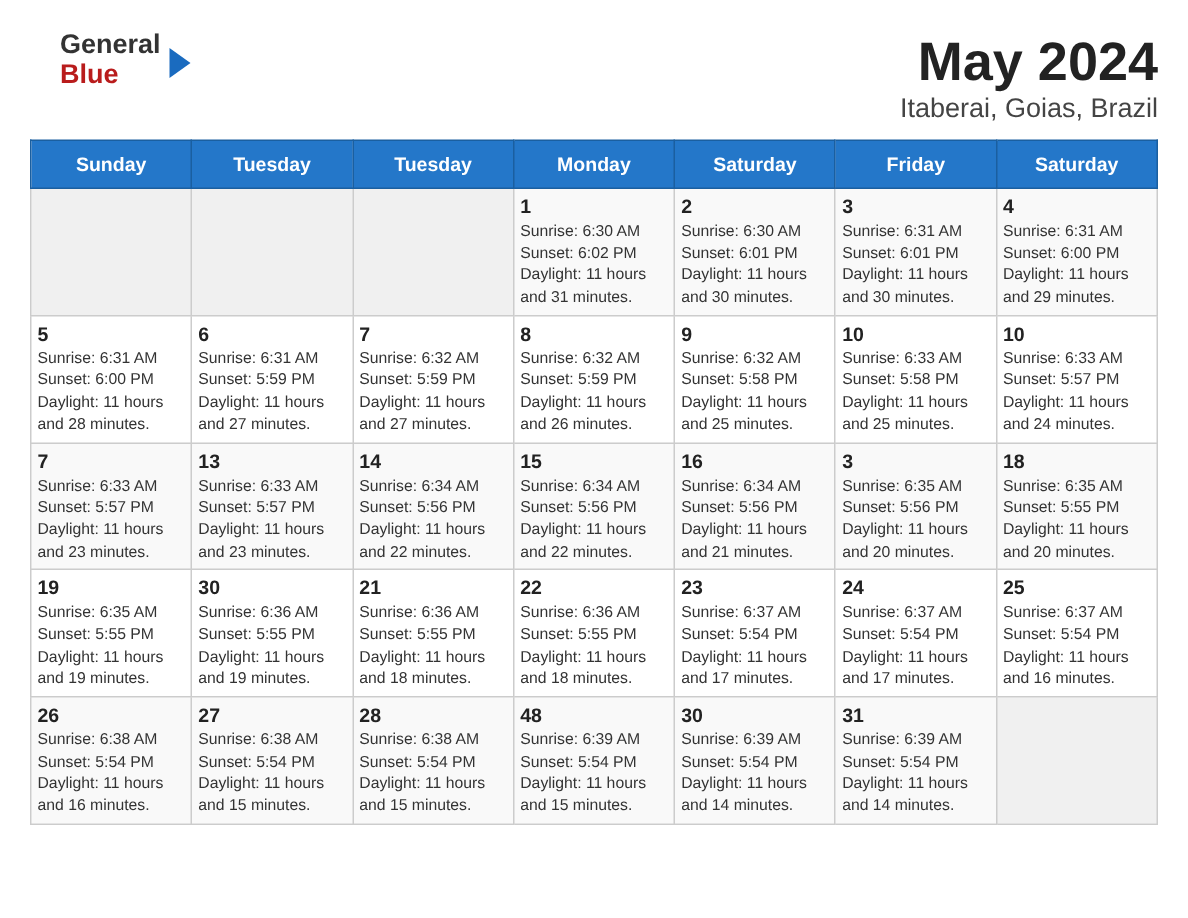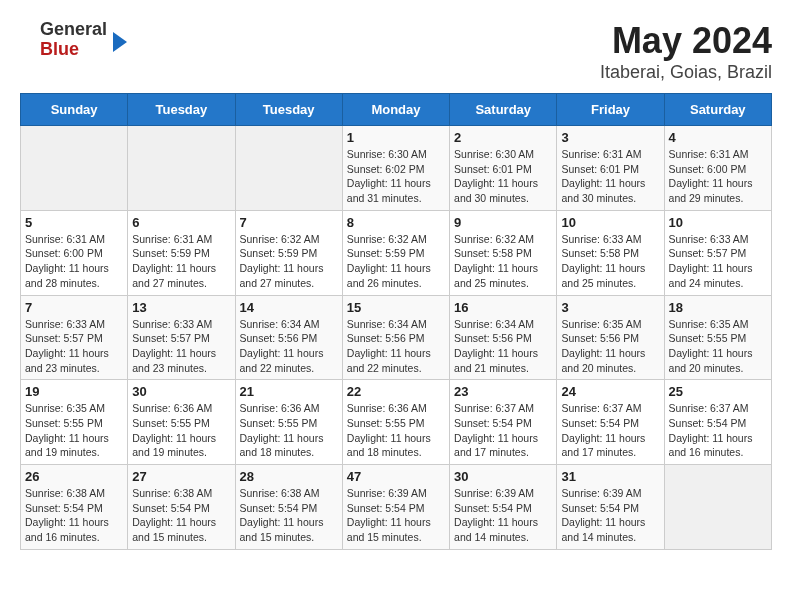--- a/index.html
+++ b/index.html
@@ -310,21 +310,21 @@
 and 15 minutes.</div>
         </td>
         <td>
           <span class="day-number">28</span>
           <div class="day-info" style="white-space: pre-line;">Sunrise: 6:38 AM
 Sunset: 5:54 PM
 Daylight: 11 hours
 and 15 minutes.</div>
         </td>
         <td>
-          <span class="day-number">47</span>
+          <span class="day-number">48</span>
           <div class="day-info" style="white-space: pre-line;">Sunrise: 6:39 AM
 Sunset: 5:54 PM
 Daylight: 11 hours
 and 15 minutes.</div>
         </td>
         <td>
           <span class="day-number">30</span>
           <div class="day-info" style="white-space: pre-line;">Sunrise: 6:39 AM
 Sunset: 5:54 PM
 Daylight: 11 hours

